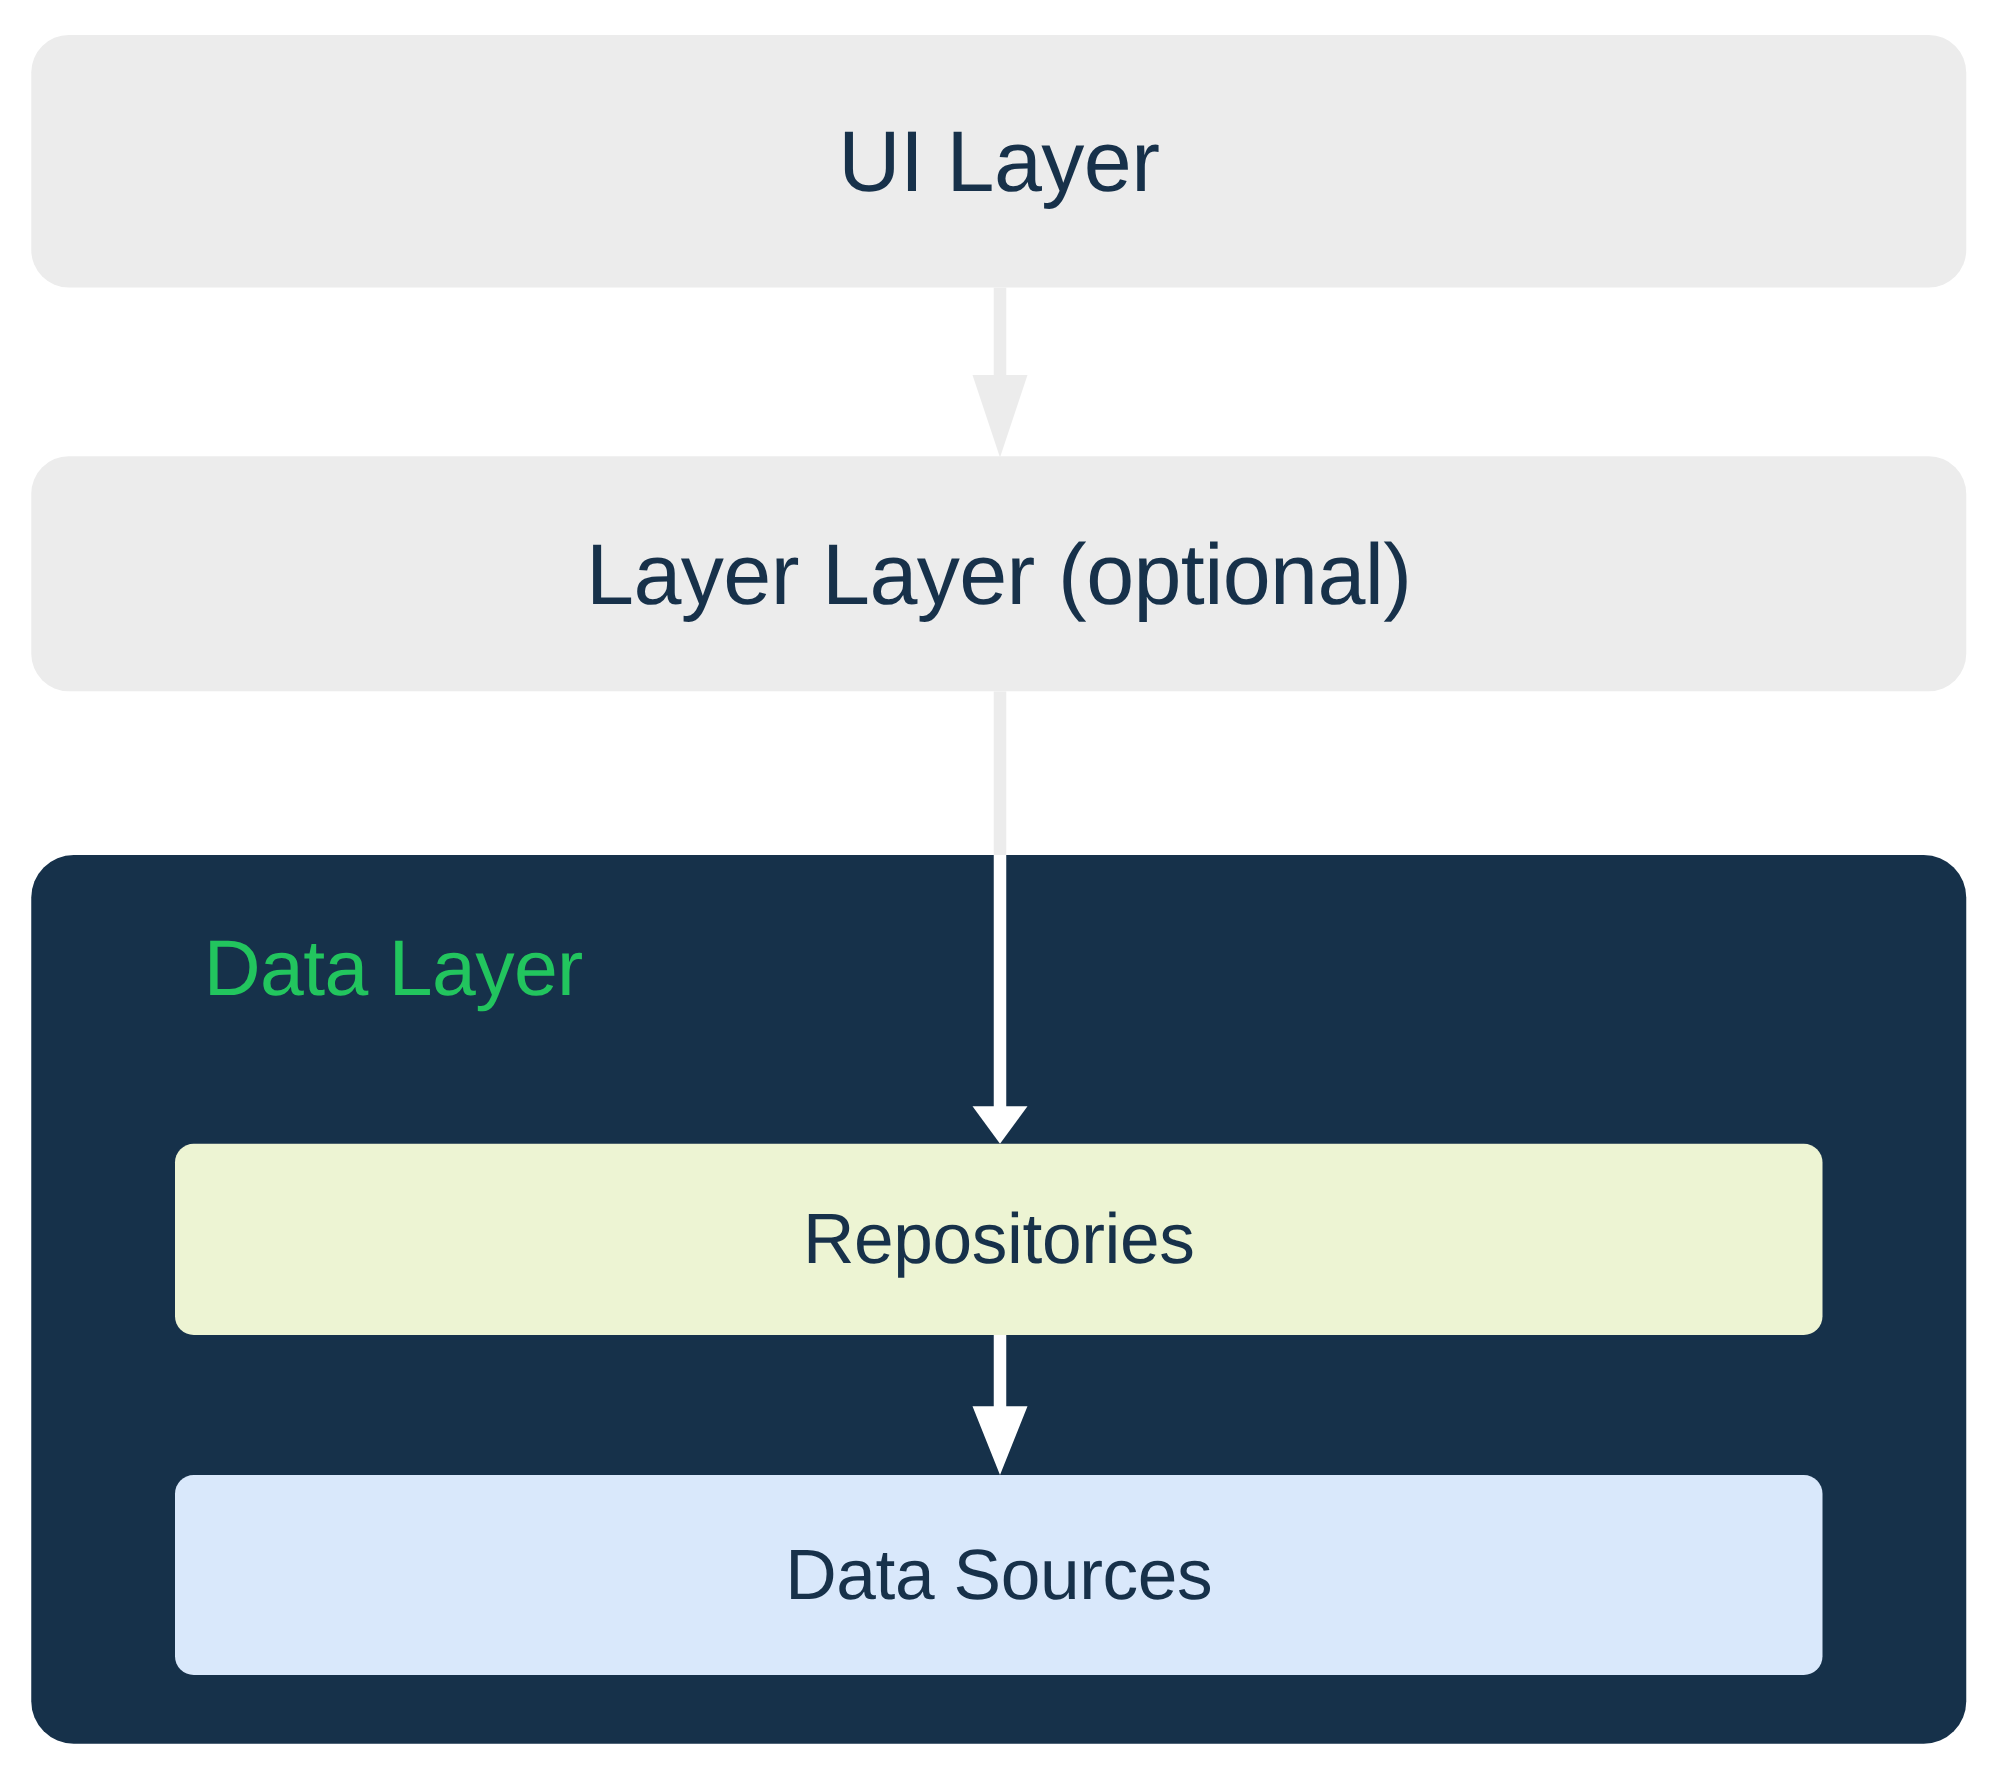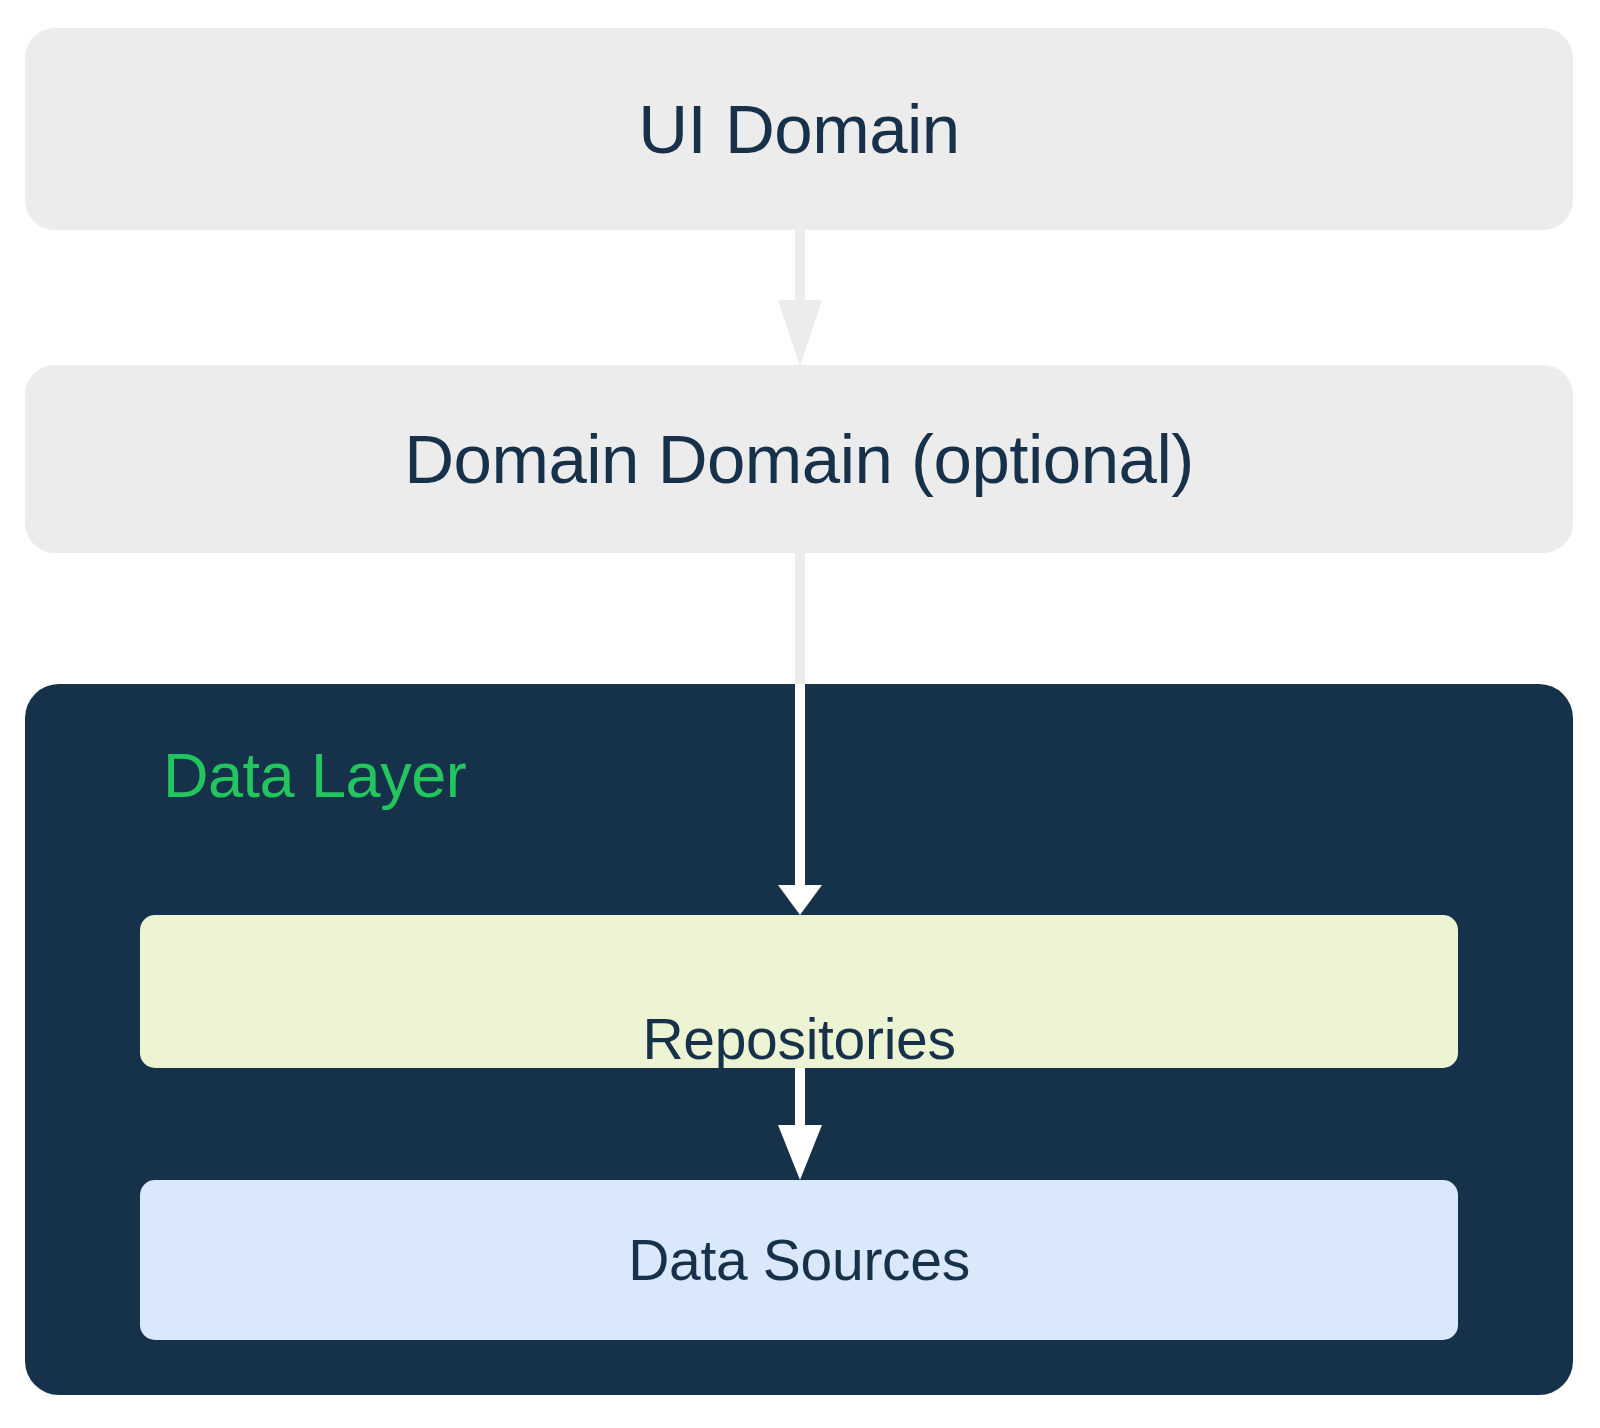--- a/index.html
+++ b/index.html
@@ -104,21 +104,20 @@
     font-weight: 400;
     letter-spacing: -0.3px;
   }
 
   #repositories-box {
     left: 115px;
     top: 231px;
     width: 1318px;
     height: 153px;
     background: #EDF4D3;
-    align-items: flex-end;
   }
 
   #data-sources-box {
     left: 115px;
     top: 496px;
     width: 1318px;
     height: 160px;
     background: #D9E8FB;
   }
 
@@ -151,32 +150,32 @@
     left: 735px;
     top: 384px;
   }
 </style>
 </head>
 <body>
 
 <div id="diagram">
 
   <div class="layer-box" id="ui-layer">
-    <span class="box-label">UI Domain</span>
+    <span class="box-label">UI Layer</span>
   </div>
 
   <div class="arrow" id="arrow-ui-to-domain">
     <svg width="80" height="136" viewBox="0 0 80 136" aria-hidden="true">
       <rect x="35" y="0" width="10" height="72" fill="#ECECEC"></rect>
       <polygon points="18,70 62,70 40,136" fill="#ECECEC"></polygon>
     </svg>
   </div>
 
   <div class="layer-box" id="domain-layer">
-    <span class="box-label">Domain Domain (optional)</span>
+    <span class="box-label">Layer Layer (optional)</span>
   </div>
 
   <div class="arrow" id="arrow-domain-shaft-grey">
     <svg width="80" height="132" viewBox="0 0 80 132" aria-hidden="true">
       <rect x="35" y="0" width="10" height="132" fill="#ECECEC"></rect>
     </svg>
   </div>
 
   <div id="data-layer">
 

